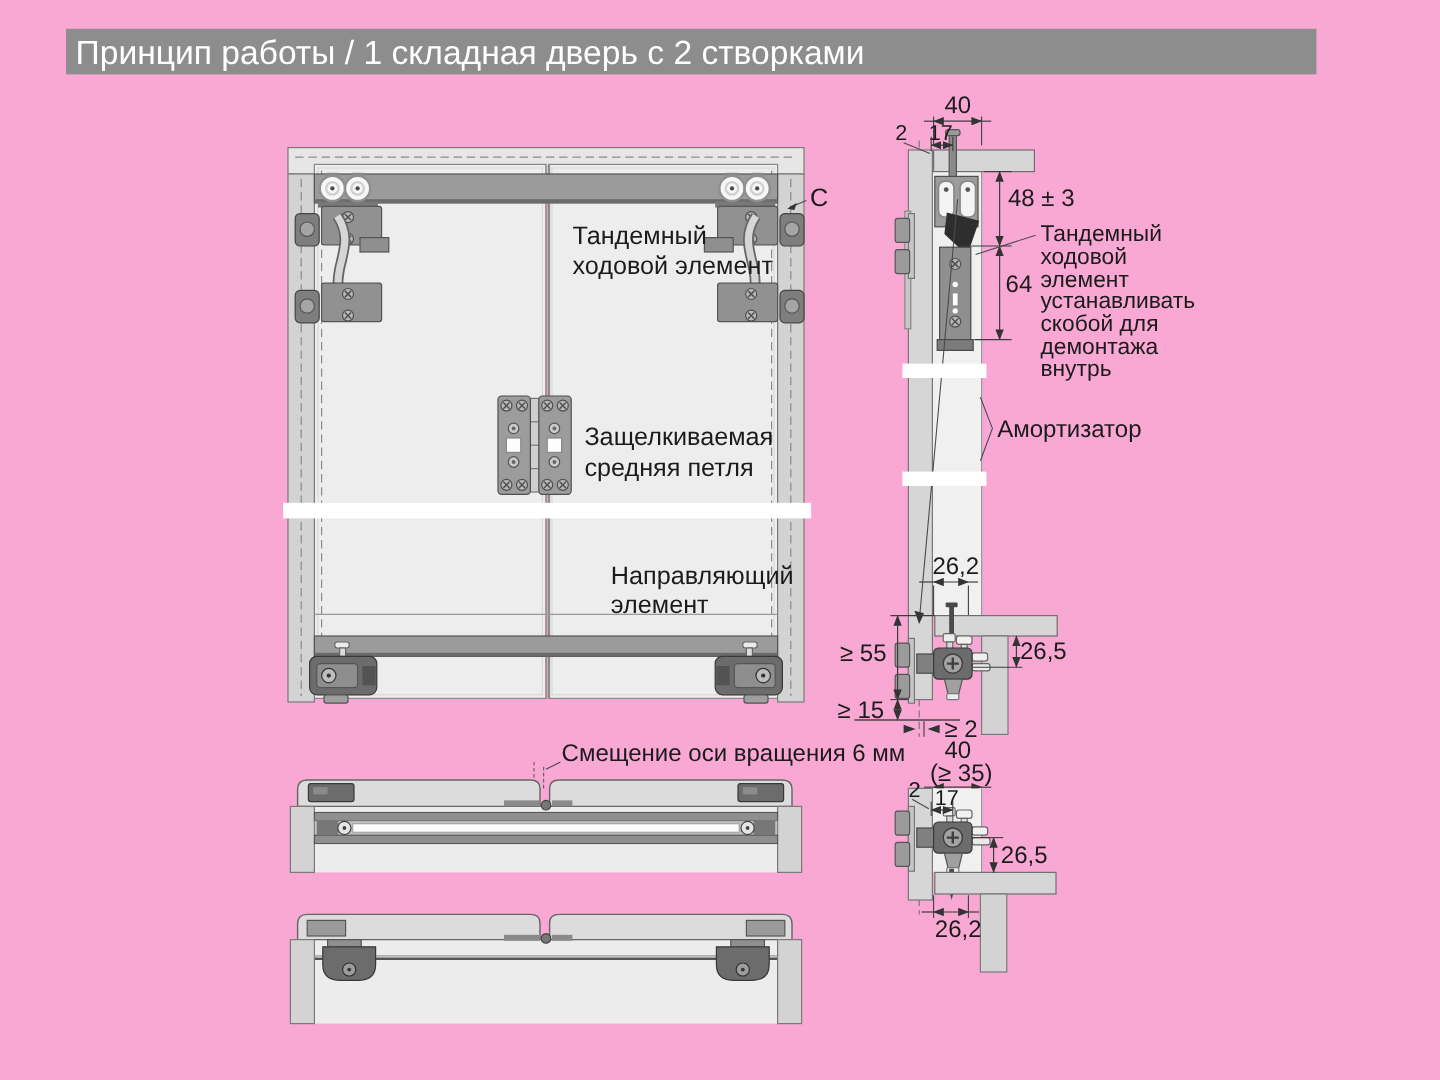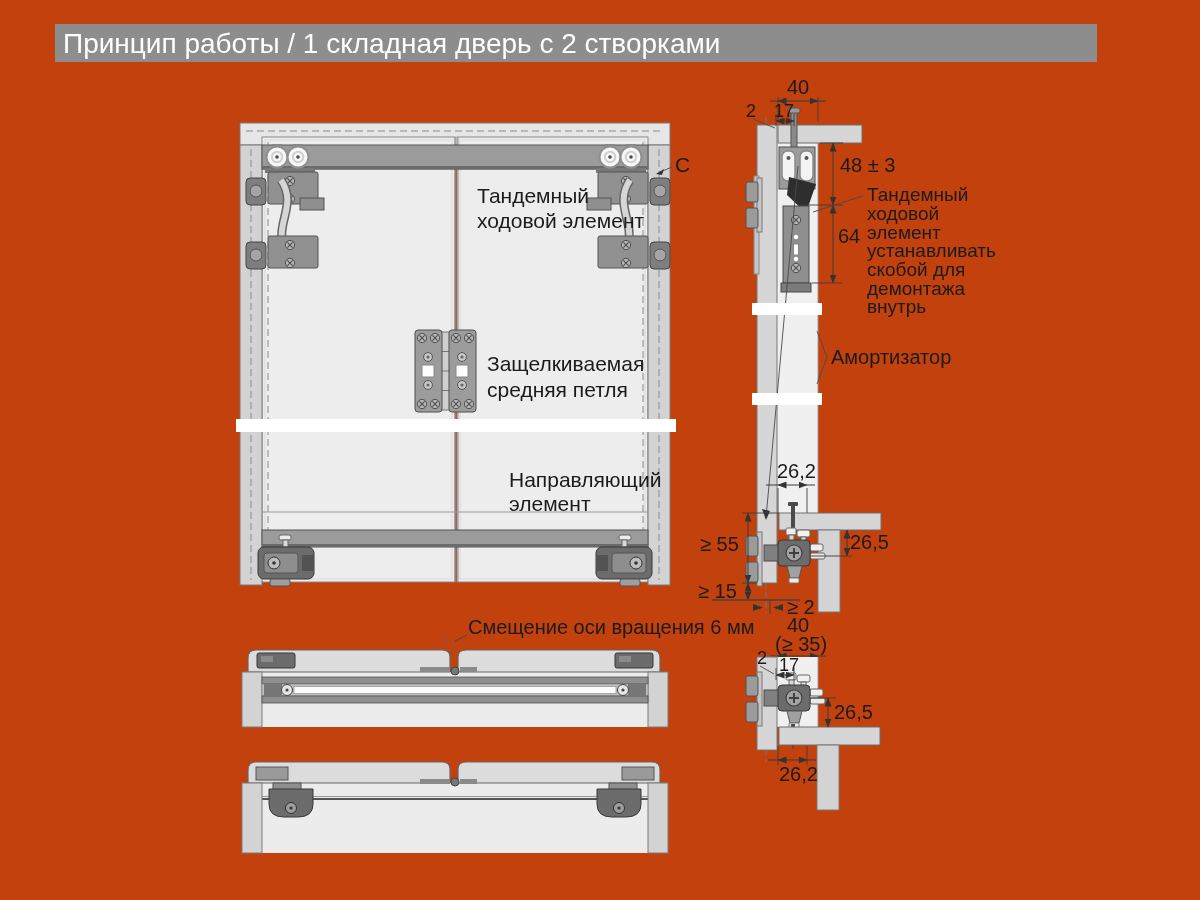--- a/index.html
+++ b/index.html
@@ -1,16 +1,16 @@
 <!DOCTYPE html>
 <html><head>
 <meta charset="utf-8">
 <style>
   html,body{margin:0;padding:0;background:#fff;}
-  .stage{position:relative;width:1200px;height:900px;background:#c2410c;overflow:hidden;
+  .stage{position:relative;width:1200px;height:900px;background:#f9a8d4;overflow:hidden;
          font-family:"Liberation Sans",sans-serif;}
   svg{position:absolute;left:0;top:0;}
   text{font-family:"Liberation Sans",sans-serif;fill:#1b1b1b;}
   .title{font-size:28px;fill:#ffffff;}
   .lbl{font-size:21px;}
   .dt{font-size:20px;}
   .sm{font-size:18px;}
   .note{font-size:19px;}
   .dim{stroke:#3c3c3c;stroke-width:1;fill:none;}
   .ext{stroke:#3c3c3c;stroke-width:0.9;fill:none;}

